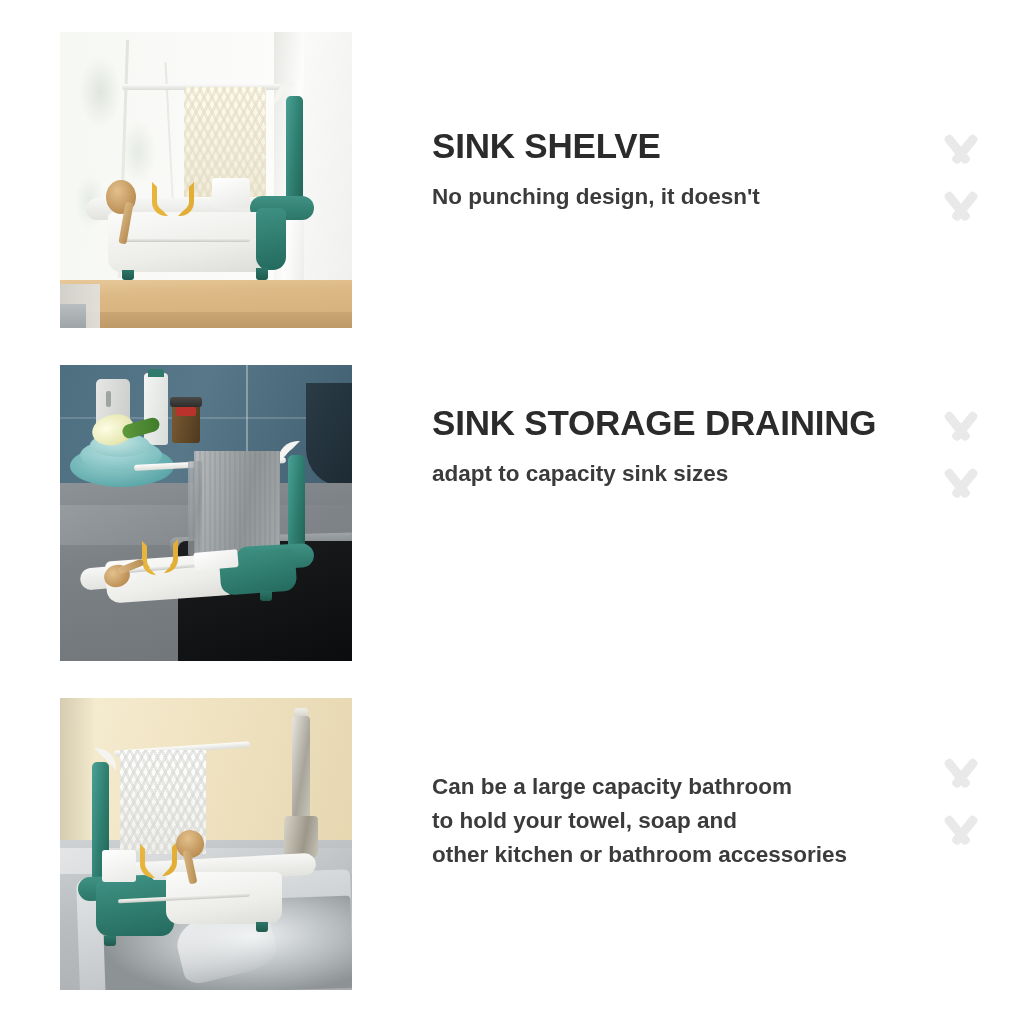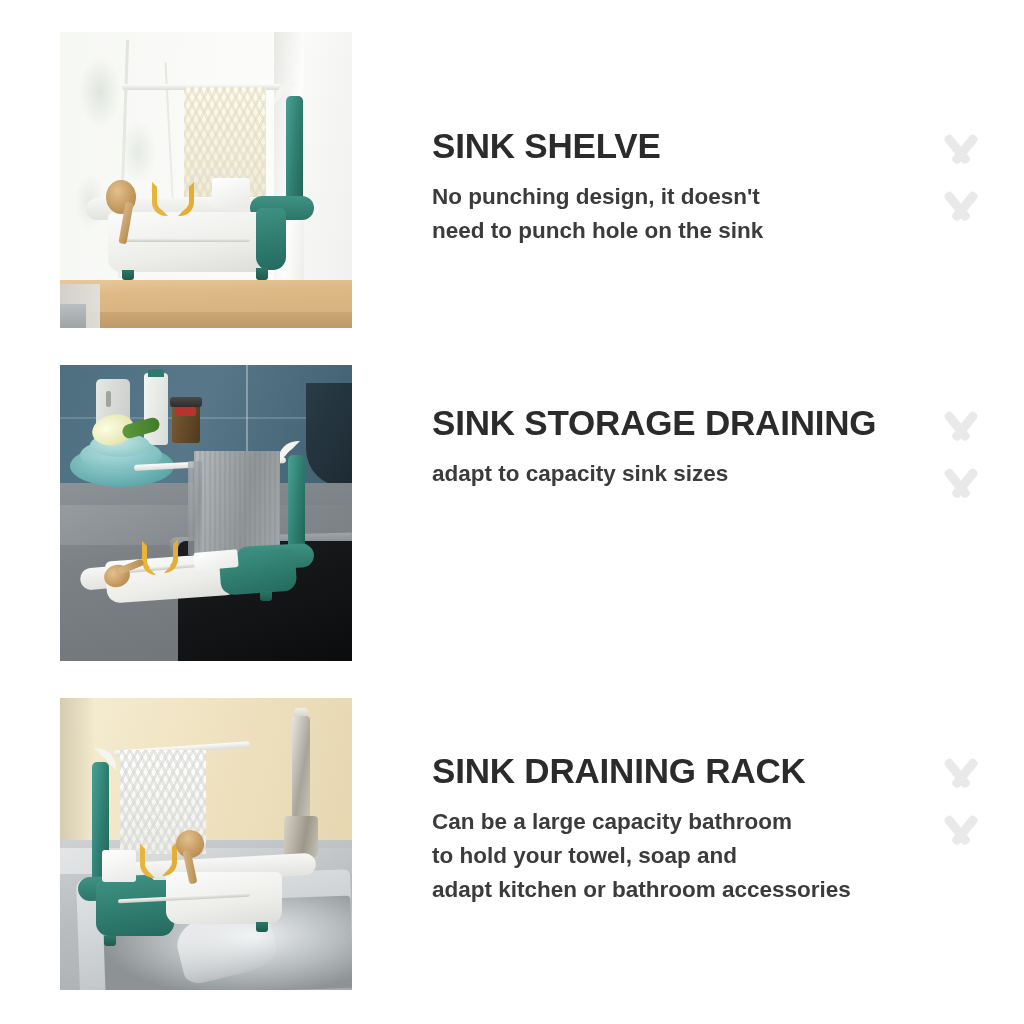--- a/index.html
+++ b/index.html
@@ -436,21 +436,20 @@
       <div class="rack hook-y" style="left:92px; top:150px; width:16px; height:34px;"></div>
       <div class="rack hook-y2" style="left:118px; top:150px; width:16px; height:34px;"></div>
       <div class="rack brush-head" style="left:46px; top:148px; width:30px; height:34px;"></div>
       <div class="rack brush-handle" style="left:62px; top:170px; width:8px; height:42px; transform:rotate(10deg);"></div>
     </div>
 
     <div class="text-col">
       <div class="feature-title">SINK SHELVE</div>
       <div class="feature-desc">
         <span class="ln">No punching design, it doesn't</span>
-        <span class="ln">need to punch hole on the sink</span>
       </div>
     </div>
 
     <div class="chev-stack">
       <div class="chev"></div>
       <div class="chev"></div>
     </div>
   </div>
 
   <div class="feature-row r2">
@@ -539,25 +538,24 @@
       <div class="rack rack-foot" style="left:196px; top:224px; width:12px; height:10px;"></div>
 
       <div class="rack sponge" style="left:42px; top:152px; width:34px; height:32px;"></div>
       <div class="rack hook-y" style="left:80px; top:146px; width:15px; height:34px;"></div>
       <div class="rack hook-y2" style="left:102px; top:144px; width:15px; height:34px;"></div>
       <div class="rack brush-head" style="left:116px; top:132px; width:28px; height:28px; transform:rotate(14deg);"></div>
       <div class="rack brush-handle" style="left:126px; top:152px; width:8px; height:34px; transform:rotate(-12deg);"></div>
     </div>
 
     <div class="text-col">
-      <div class="feature-title">SINK DRAINING RACK</div>
       <div class="feature-desc">
         <span class="ln">Can be a large capacity bathroom</span>
         <span class="ln">to hold your towel, soap and</span>
-        <span class="ln">adapt kitchen or bathroom accessories</span>
+        <span class="ln">other kitchen or bathroom accessories</span>
       </div>
     </div>
 
     <div class="chev-stack">
       <div class="chev"></div>
       <div class="chev"></div>
     </div>
   </div>
 
 </div>

